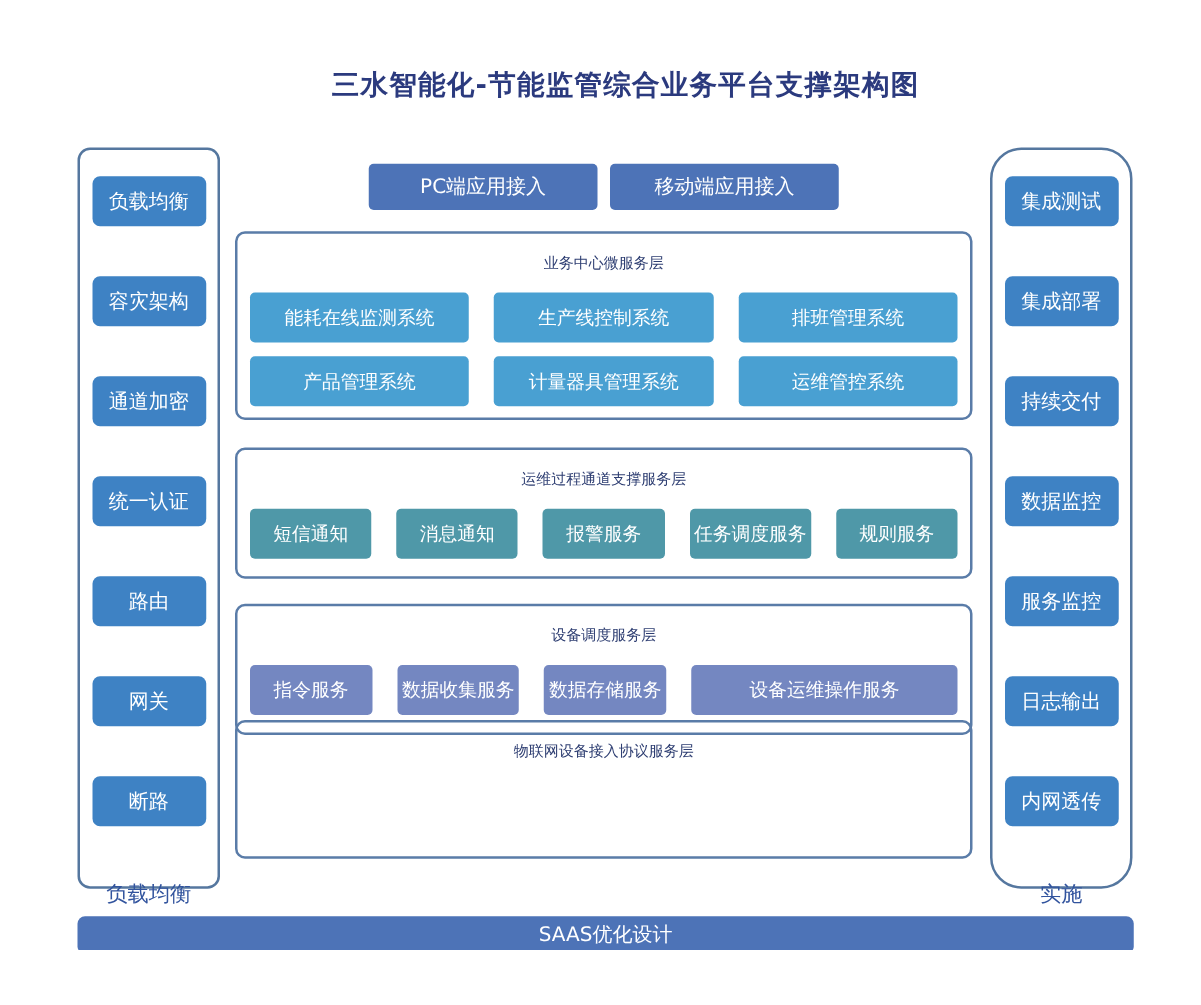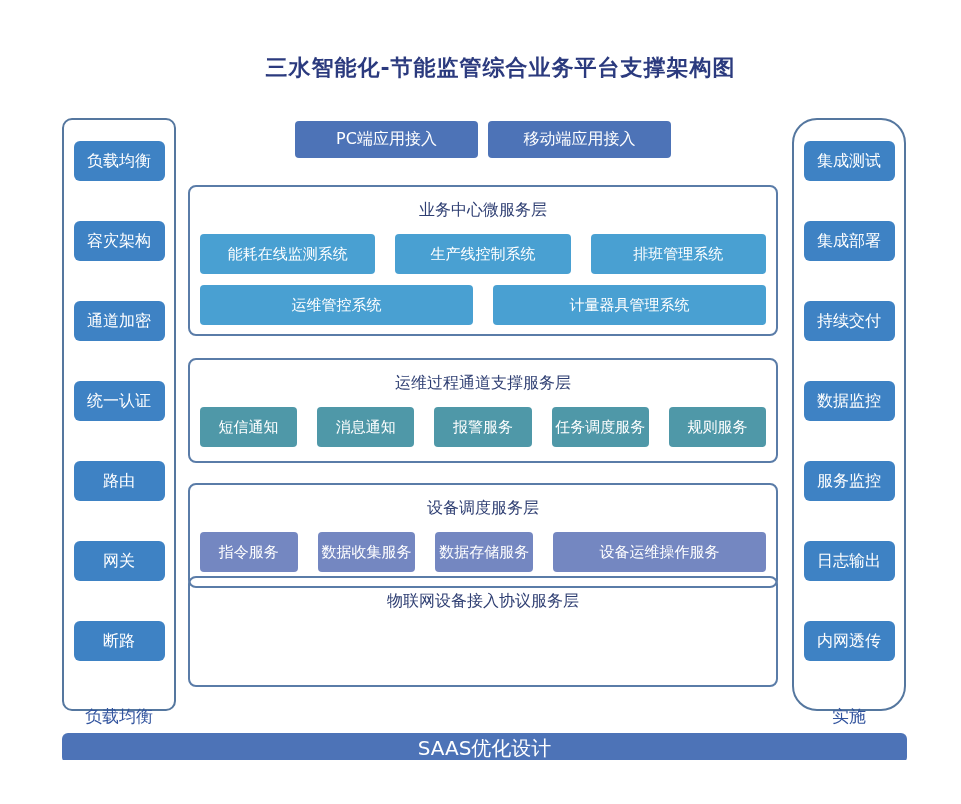--- a/index.html
+++ b/index.html
@@ -70,39 +70,40 @@
   .top-btn {
     width: 183px;
     height: 37px;
     background: #4d73b7;
     border-radius: 4px;
     color: #ffffff;
     font-size: 16px;
     display: flex;
     align-items: center;
     justify-content: center;
+    margin-top: 10px;
   }
   
   .layer {
     position: absolute;
     left: 188px;
     width: 590px;
     border: 2px solid #5a7ca8;
     border-radius: 8px;
     box-sizing: border-box;
     padding: 12px 10px 0 10px;
   }
   .layer-1 { top: 185px; height: 151px; }
   .layer-2 { top: 358px; height: 105px; }
   .layer-3 { top: 483px; height: 105px; }
   .layer-4 { top: 576px; height: 111px; }
   .layer-title {
     text-align: center;
     color: #2e3e72;
-    font-size: 16px;
+    font-size: 12px;
     height: 22px;
     line-height: 22px;
   }
   .row {
     display: flex;
     gap: 20px;
     margin-top: 13px;
   }
   .row + .row { margin-top: 11px; }
   .box {
@@ -123,21 +124,21 @@
   .layer-4 .box { background: #58bdb2; }
   
   .bottom-bar {
     position: absolute;
     left: 62px; top: 733px;
     width: 845px;
     height: 30px;
     background: #4d73b7;
     border-radius: 6px;
     color: #ffffff;
-    font-size: 20px;
+    font-size: 16px;
     line-height: 30px;
     text-align: center;
   }
 </style>
 </head>
 <body>
 
 <div class="canvas">
 
   <div class="main-title">三水智能化-节能监管综合业务平台支撑架构图</div>
@@ -176,22 +177,23 @@
   </div>
 
   <div class="layer layer-1">
     <div class="layer-title">业务中心微服务层</div>
     <div class="row">
       <div class="box">能耗在线监测系统</div>
       <div class="box">生产线控制系统</div>
       <div class="box">排班管理系统</div>
     </div>
     <div class="row">
+      <div class="box">产品管理系统</div>
+      <div class="box">计量器具管理系统</div>
       <div class="box">运维管控系统</div>
-      <div class="box">计量器具管理系统</div>
     </div>
   </div>
 
   <div class="layer layer-2">
     <div class="layer-title">运维过程通道支撑服务层</div>
     <div class="row">
       <div class="box">短信通知</div>
       <div class="box">消息通知</div>
       <div class="box">报警服务</div>
       <div class="box">任务调度服务</div>

